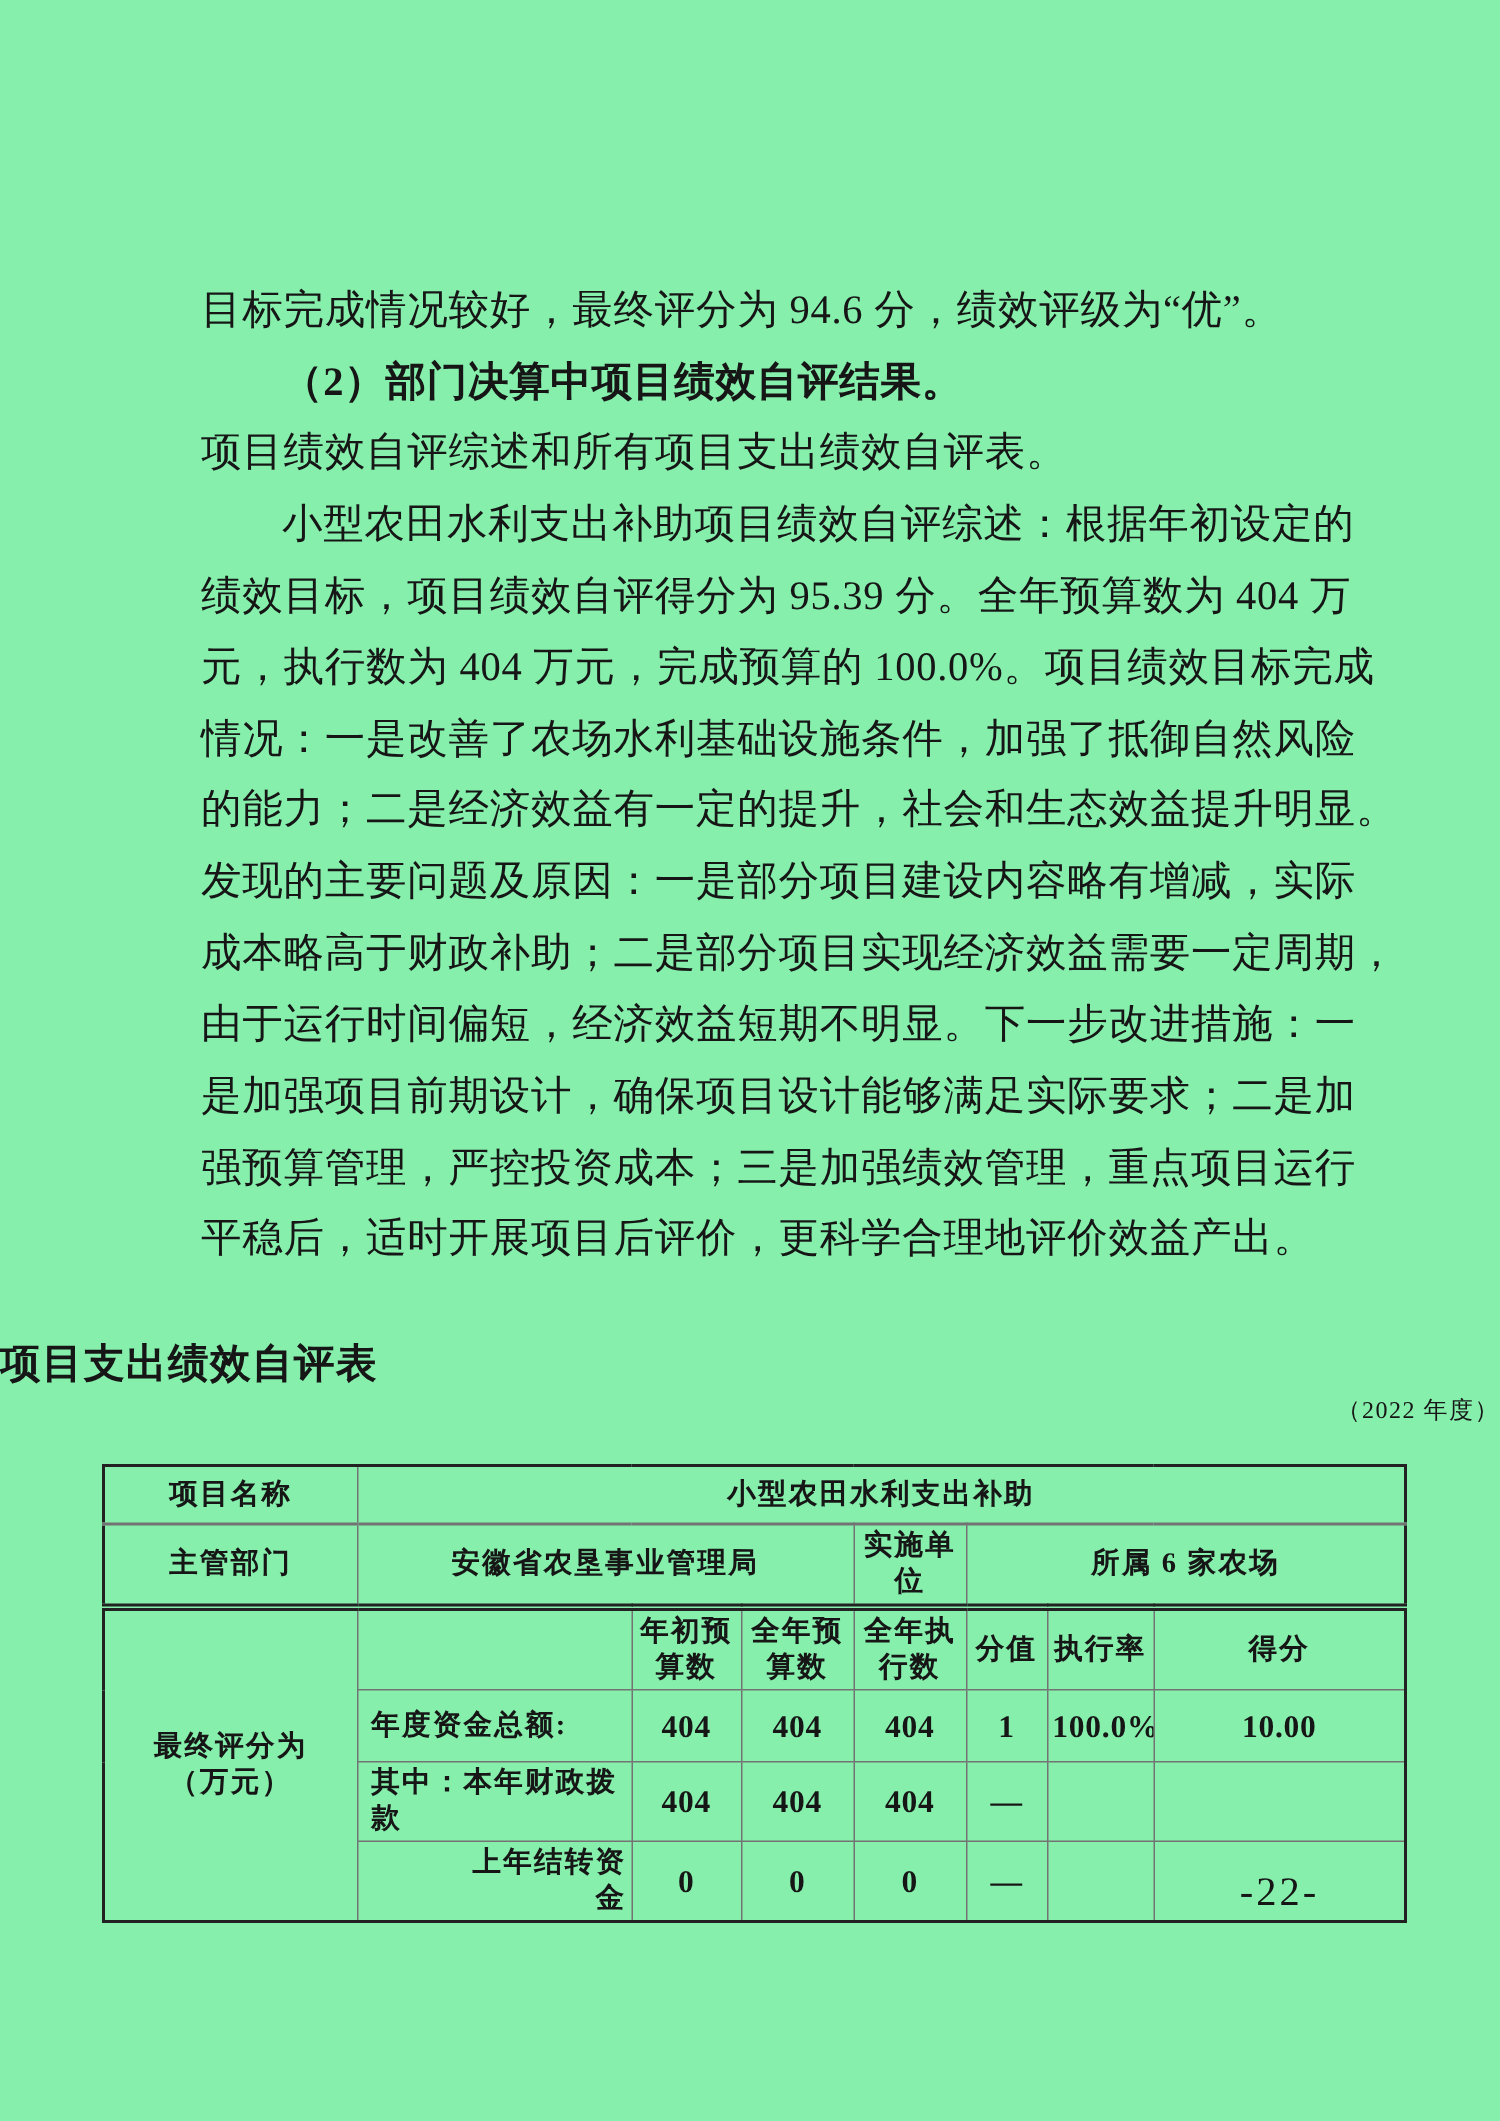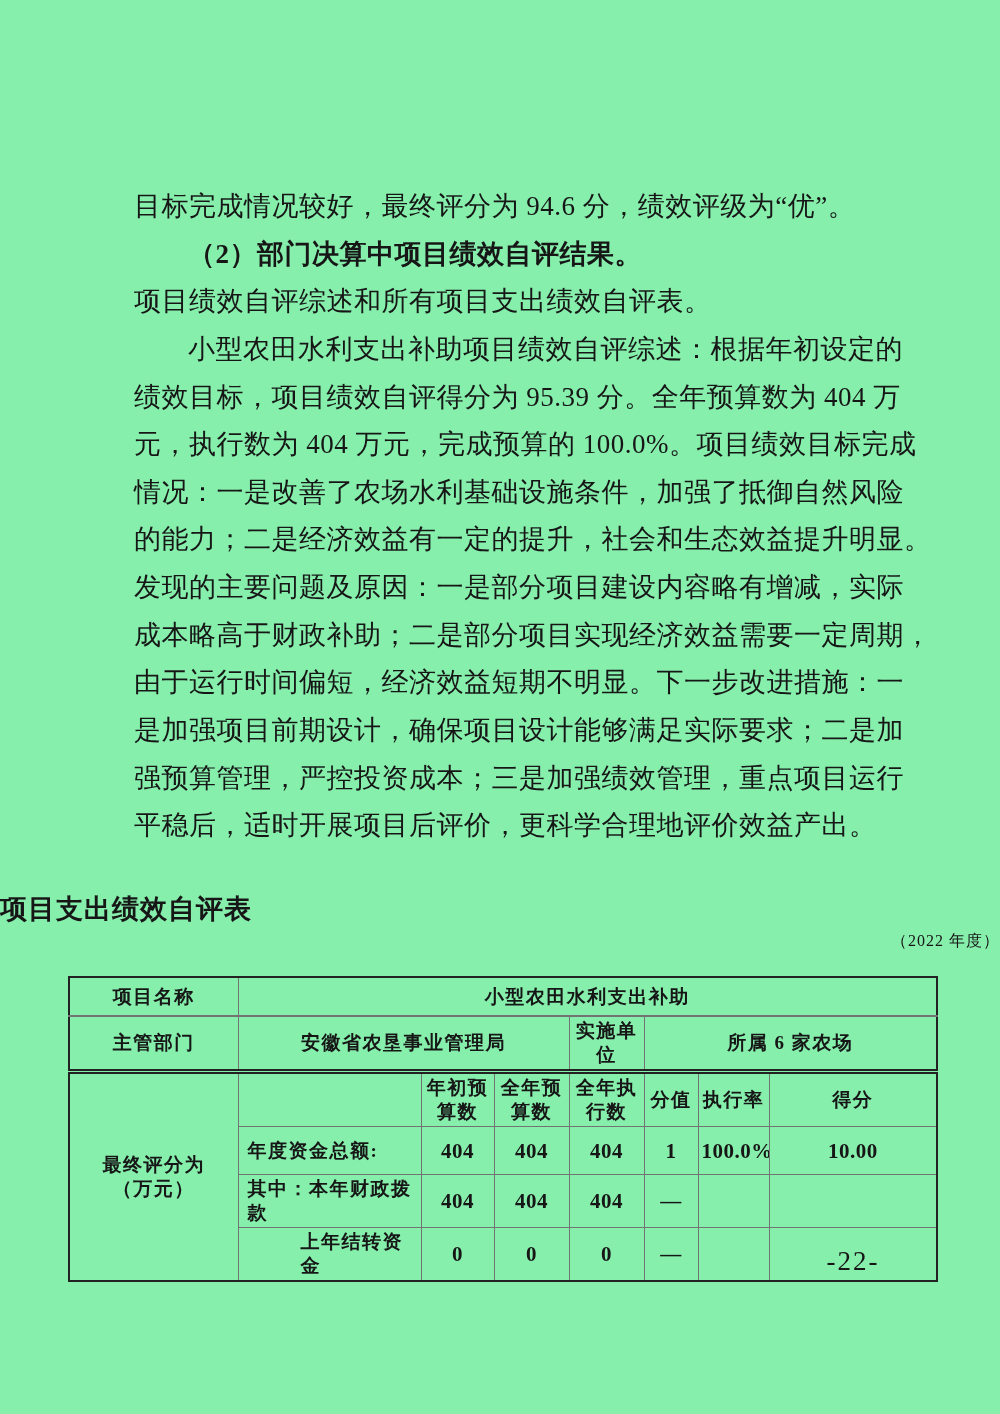--- a/index.html
+++ b/index.html
@@ -68,21 +68,21 @@
     line-height: 24px;
     padding: 2px 3px;
     white-space: pre-line;
     overflow: hidden;
     font-weight: bold;
   }
   .eval-table tr.r1 td { border-bottom-width: 2px; }
   .eval-table tr.r2 td { border-bottom: 5px double #222222; }
   .eval-table td.num { font-size: 21px; letter-spacing: 0.5px; }
   .eval-table td.label-left  { text-align: left; padding-left: 9px; }
-  .eval-table td.label-left2 { text-align: left; padding-left: 62px; }
+  .eval-table td.label-left2 { text-align: right; padding-left: 62px; }
   
   .page-number {
     position: absolute;
     left: 783px; top: 1246px;
     width: 140px;
     text-align: center;
     font-size: 27px;
     letter-spacing: 2px;
   }
 </style>

